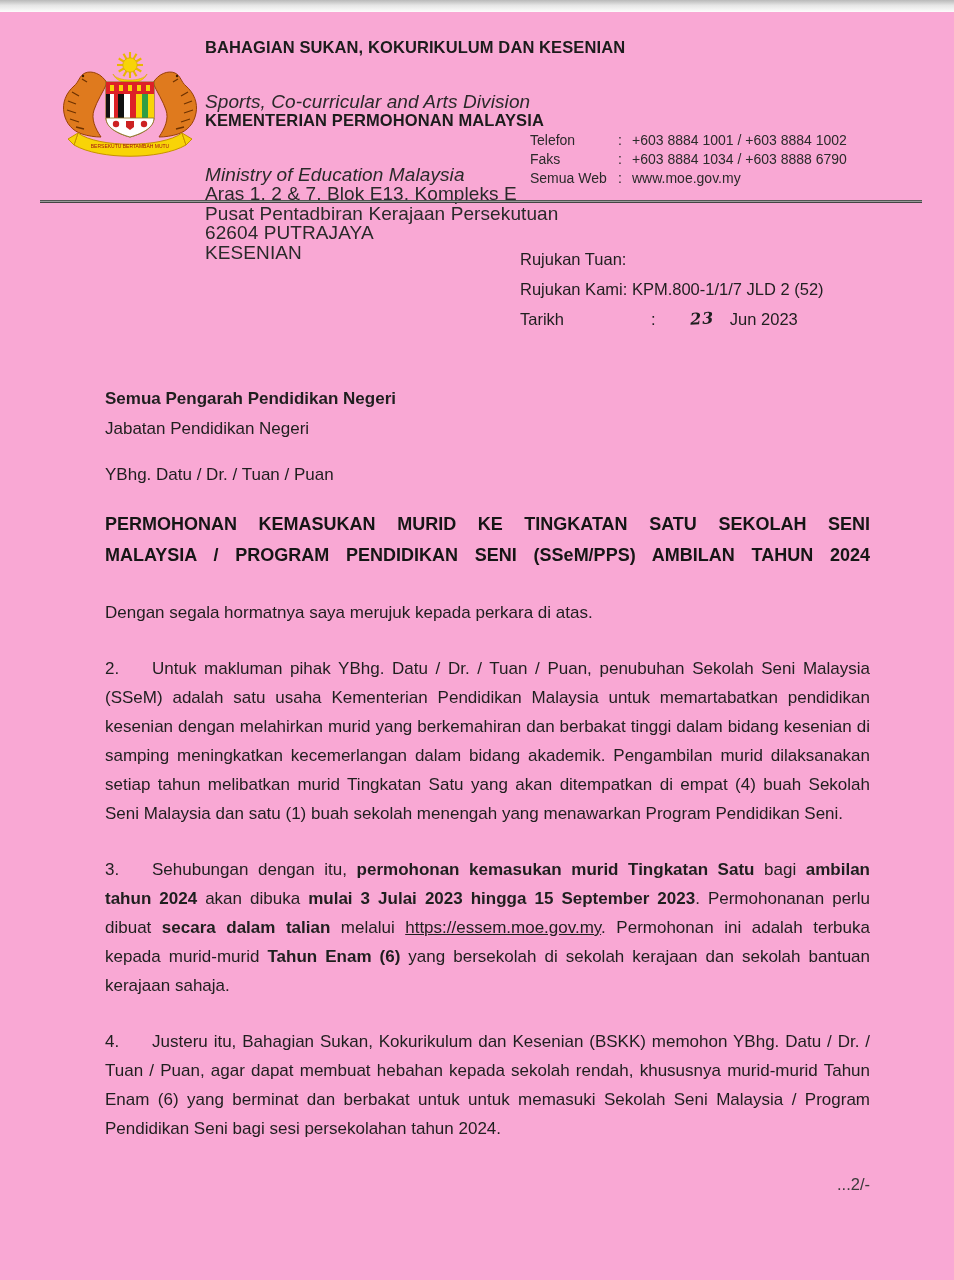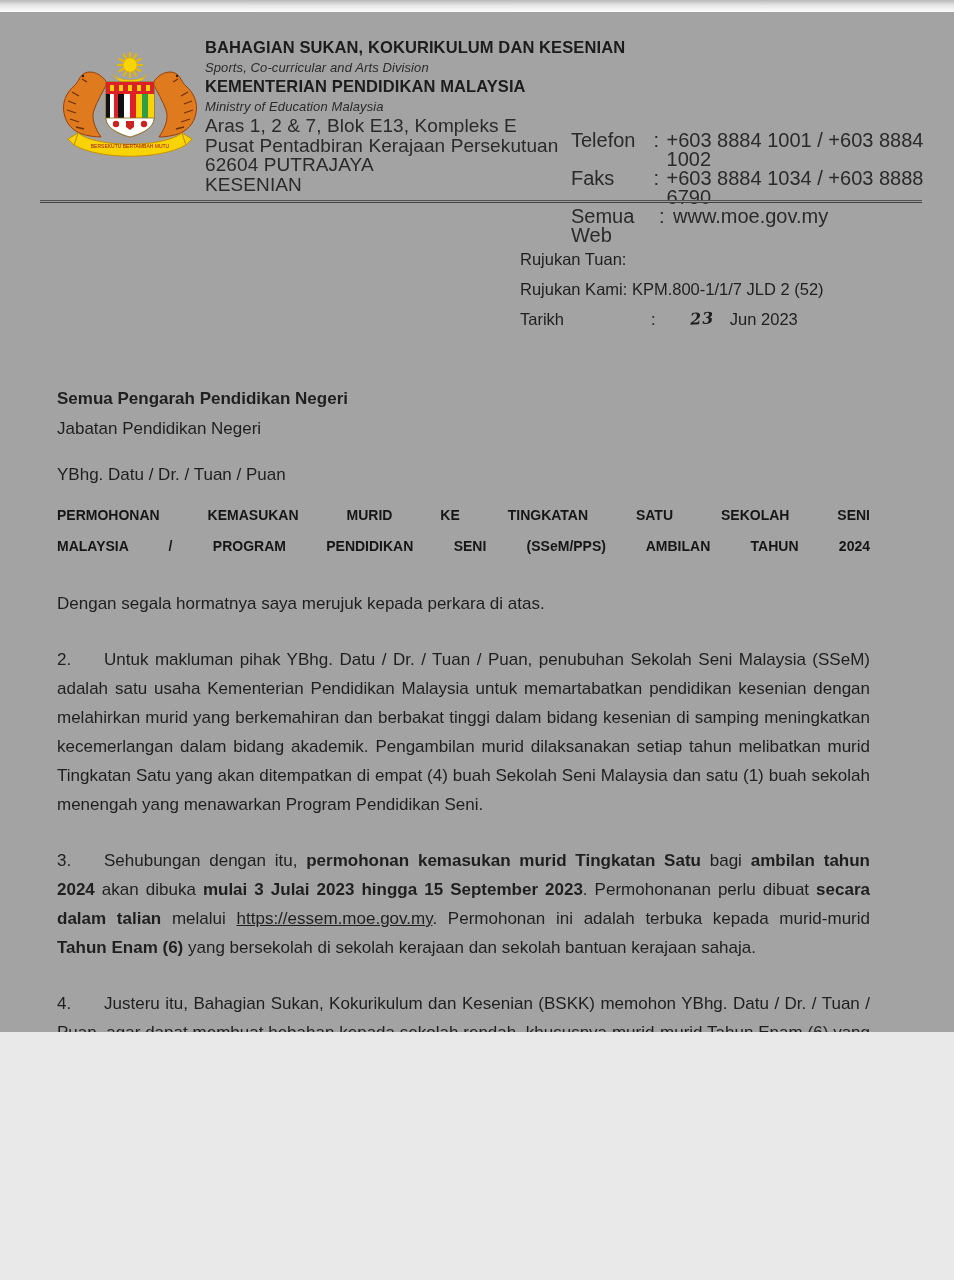--- a/index.html
+++ b/index.html
@@ -1,62 +1,62 @@
 <!DOCTYPE html>
 <html><head>
 <meta charset="utf-8">
 <style>
   * { margin: 0; padding: 0; box-sizing: border-box; }
   html, body { background: #e9e9e9; }
   .page {
     position: relative;
     width: 954px;
-    height: 1032px;
+    height: 1280px;
     margin: 0 auto;
-    background: #a3a3a3;
+    background: #f9a8d4;
     font-family: "Liberation Sans", "DejaVu Sans", sans-serif;
     color: #222;
     overflow: hidden;
   }
   .scan-top-shadow {
     position: absolute; top: 0; left: 0; width: 100%; height: 12px;
     background: linear-gradient(to bottom, #b9b9b9 0%, #e6e6e6 45%, #fdfdfc 100%);
   }
 
   
   .header-zone { position: relative; height: 232px; }
   .crest { position: absolute; left: 60px; top: 48px; width: 140px; height: 114px; }
   .crest svg { width: 100%; height: 100%; }
   .lh-text { position: absolute; left: 205px; top: 38px; line-height: 19.5px; letter-spacing: 0.1px; }
   .lh-bold   { font-weight: bold; font-size: 16.5px; color: #1c1c1c; }
-  .lh-italic { font-style: italic; font-size: 13px; color: #2a2a2a; }
+  .lh-italic { font-style: italic; font-size: 19px; color: #2a2a2a; margin-top: 34px; }
   .lh-addr   { font-size: 19px; color: #2a2a2a; }
-  .contact { position: absolute; left: 571px; top: 131px; font-size: 20px; line-height: 19px; color: #2a2a2a; }
+  .contact { position: absolute; left: 530px; top: 131px; font-size: 14px; line-height: 19px; color: #2a2a2a; }
   .contact-row { display: flex; }
   .c-label { width: 88px; }
   .c-colon { width: 14px; }
   .rule { position: absolute; left: 40px; top: 200px; width: 882px; height: 3px;
           background: linear-gradient(to bottom, #555 0 40%, #9a9a9a 40% 60%, #444 60%); }
 
   
   .ref-block { margin: 12px 0 0 520px; font-size: 16.5px; line-height: 30px; color: #1f1f1f; }
   .tarikh-row { display: flex; align-items: flex-end; }
   .t-label { width: 131px; }
   .t-day {
     display: inline-block; margin-left: 34px; margin-right: 16px;
     font-family: "DejaVu Serif", serif; font-style: italic; font-weight: 600;
     font-size: 16px; transform: rotate(-4deg); letter-spacing: 1px;
   }
 
   
-  .content { padding: 0 84px 0 57px; font-size: 17px; color: #1f1f1f; }
+  .content { padding: 0 84px 0 105px; font-size: 17px; color: #1f1f1f; }
   .recipient { margin-top: 50px; line-height: 30px; }
   .bold { font-weight: bold; }
   .salutation { margin-top: 16px; line-height: 30px; }
-  .subject { margin-top: 10px; font-size: 14px; font-weight: bold; color: #161616; }
+  .subject { margin-top: 19px; font-size: 18px; font-weight: bold; color: #161616; }
   .subj-line { display: block; line-height: 31px; text-align: justify; text-align-last: justify; }
   .para { margin-top: 27px; line-height: 29px; }
   .justify { text-align: justify; }
   .pnum { display: inline-block; width: 47px; }
   .link { text-decoration: underline; }
   .page-marker { margin-top: 32px; text-align: right; font-size: 16.5px; color: #3a3a3a; }
 </style>
 </head>
 <body>
 
@@ -121,21 +121,21 @@
 
         <path d="M18,84 C38,99 102,99 122,84 L126,96 C100,111 40,111 14,96 Z" fill="#f8d407" stroke="#c79100" stroke-width="1"></path>
         <path d="M18,84 L8,90 L14,96 Z M122,84 L132,90 L126,96 Z" fill="#f8d407" stroke="#c79100" stroke-width="1"></path>
         <text x="70" y="99" font-size="5" text-anchor="middle" fill="#a31212" font-family="Liberation Sans, sans-serif">BERSEKUTU BERTAMBAH MUTU</text>
       </svg>
     </div>
 
     <div class="lh-text">
       <div class="lh-bold">BAHAGIAN SUKAN, KOKURIKULUM DAN KESENIAN</div>
       <div class="lh-italic">Sports, Co-curricular and Arts Division</div>
-      <div class="lh-bold">KEMENTERIAN PENDIDIKAN MALAYSIA</div>
+      <div class="lh-bold">KEMENTERIAN PERMOHONAN MALAYSIA</div>
       <div class="lh-italic">Ministry of Education Malaysia</div>
       <div class="lh-addr">Aras 1, 2 &amp; 7, Blok E13, Kompleks E</div>
       <div class="lh-addr">Pusat Pentadbiran Kerajaan Persekutuan</div>
       <div class="lh-addr">62604 PUTRAJAYA</div>
       <div class="lh-addr">KESENIAN</div>
     </div>
 
     <div class="contact">
       <div class="contact-row">
           <span class="c-label">Telefon</span>

